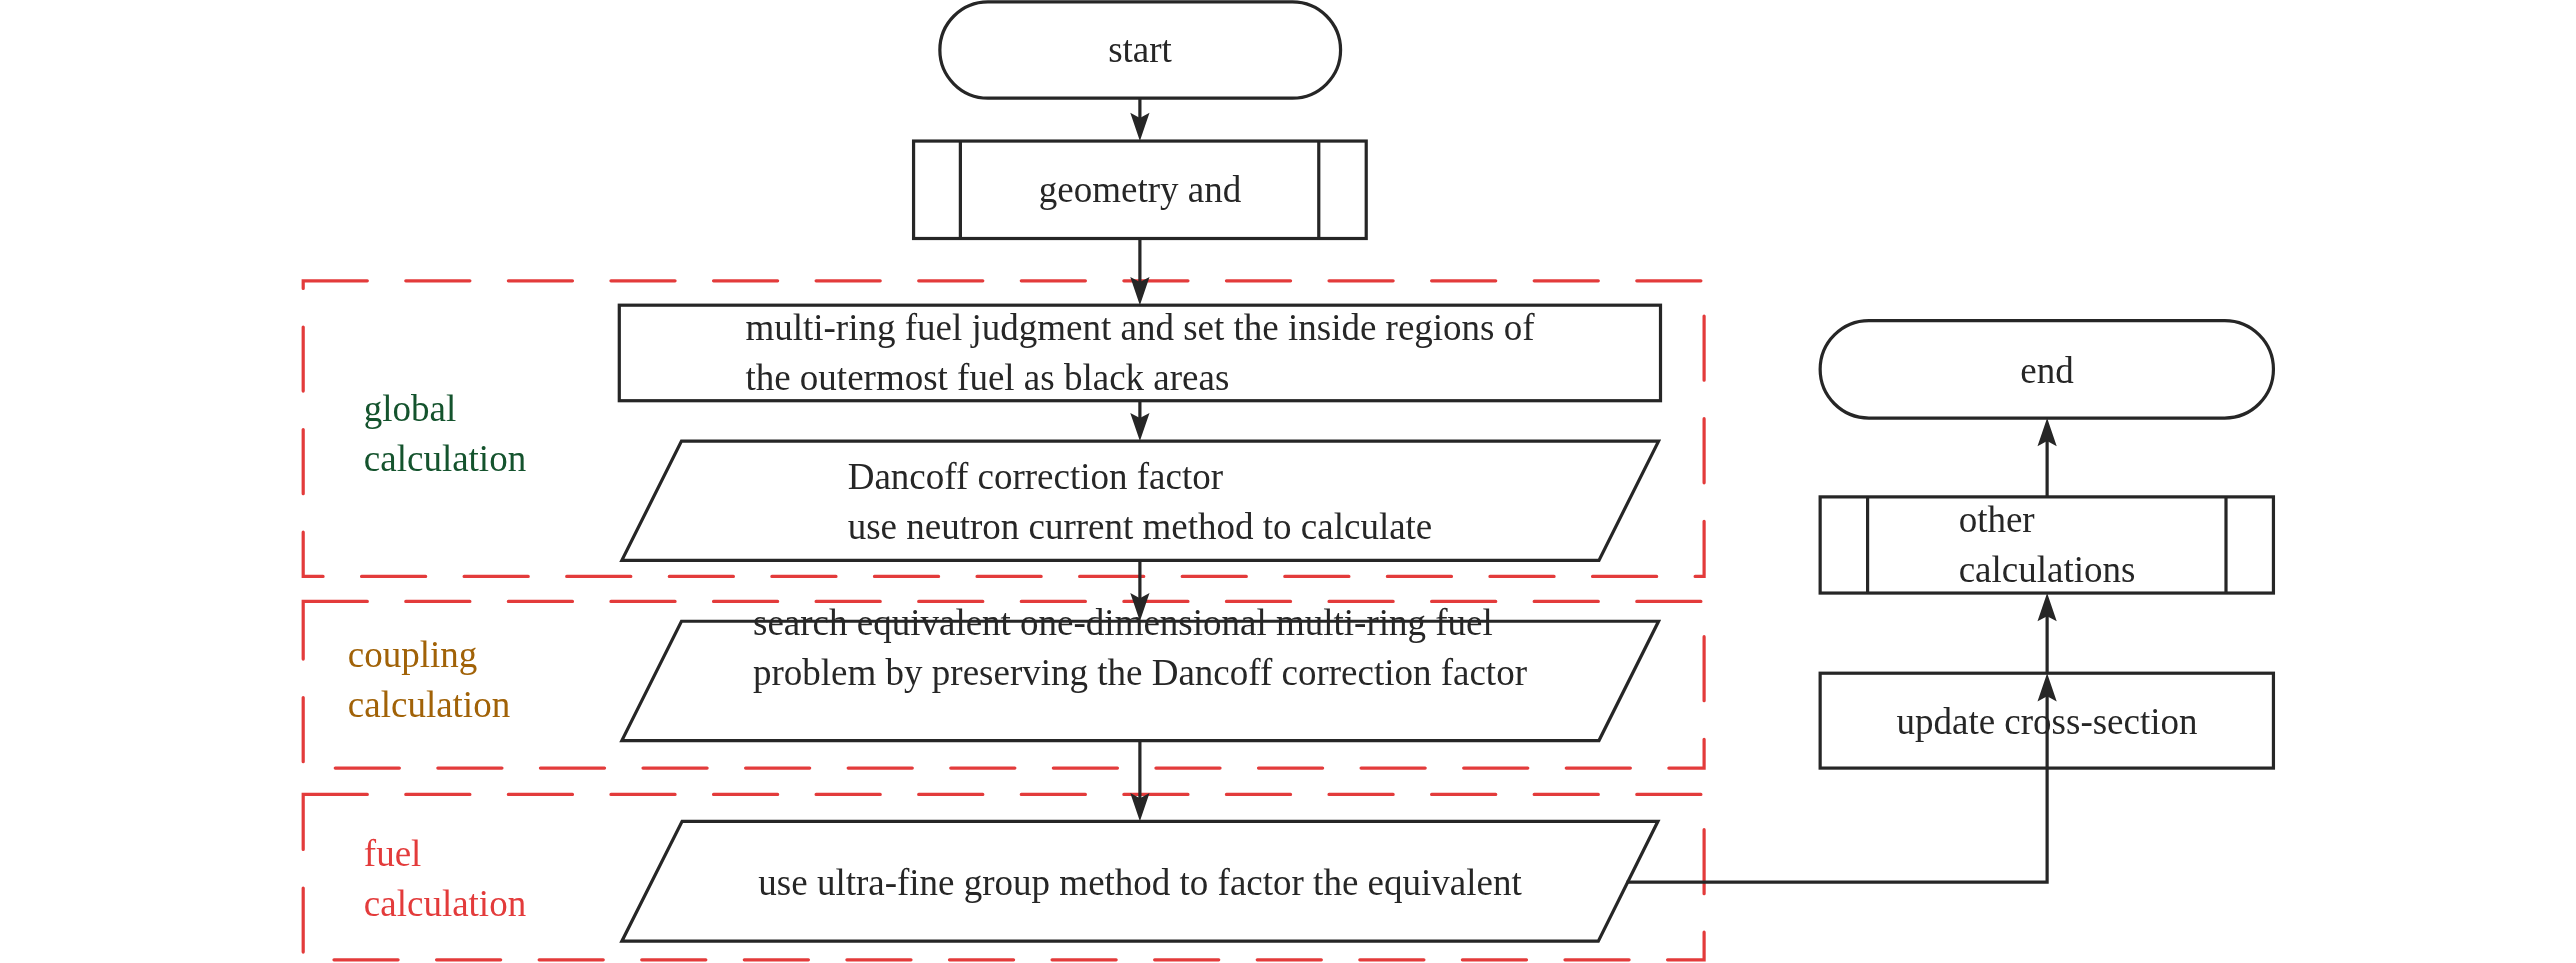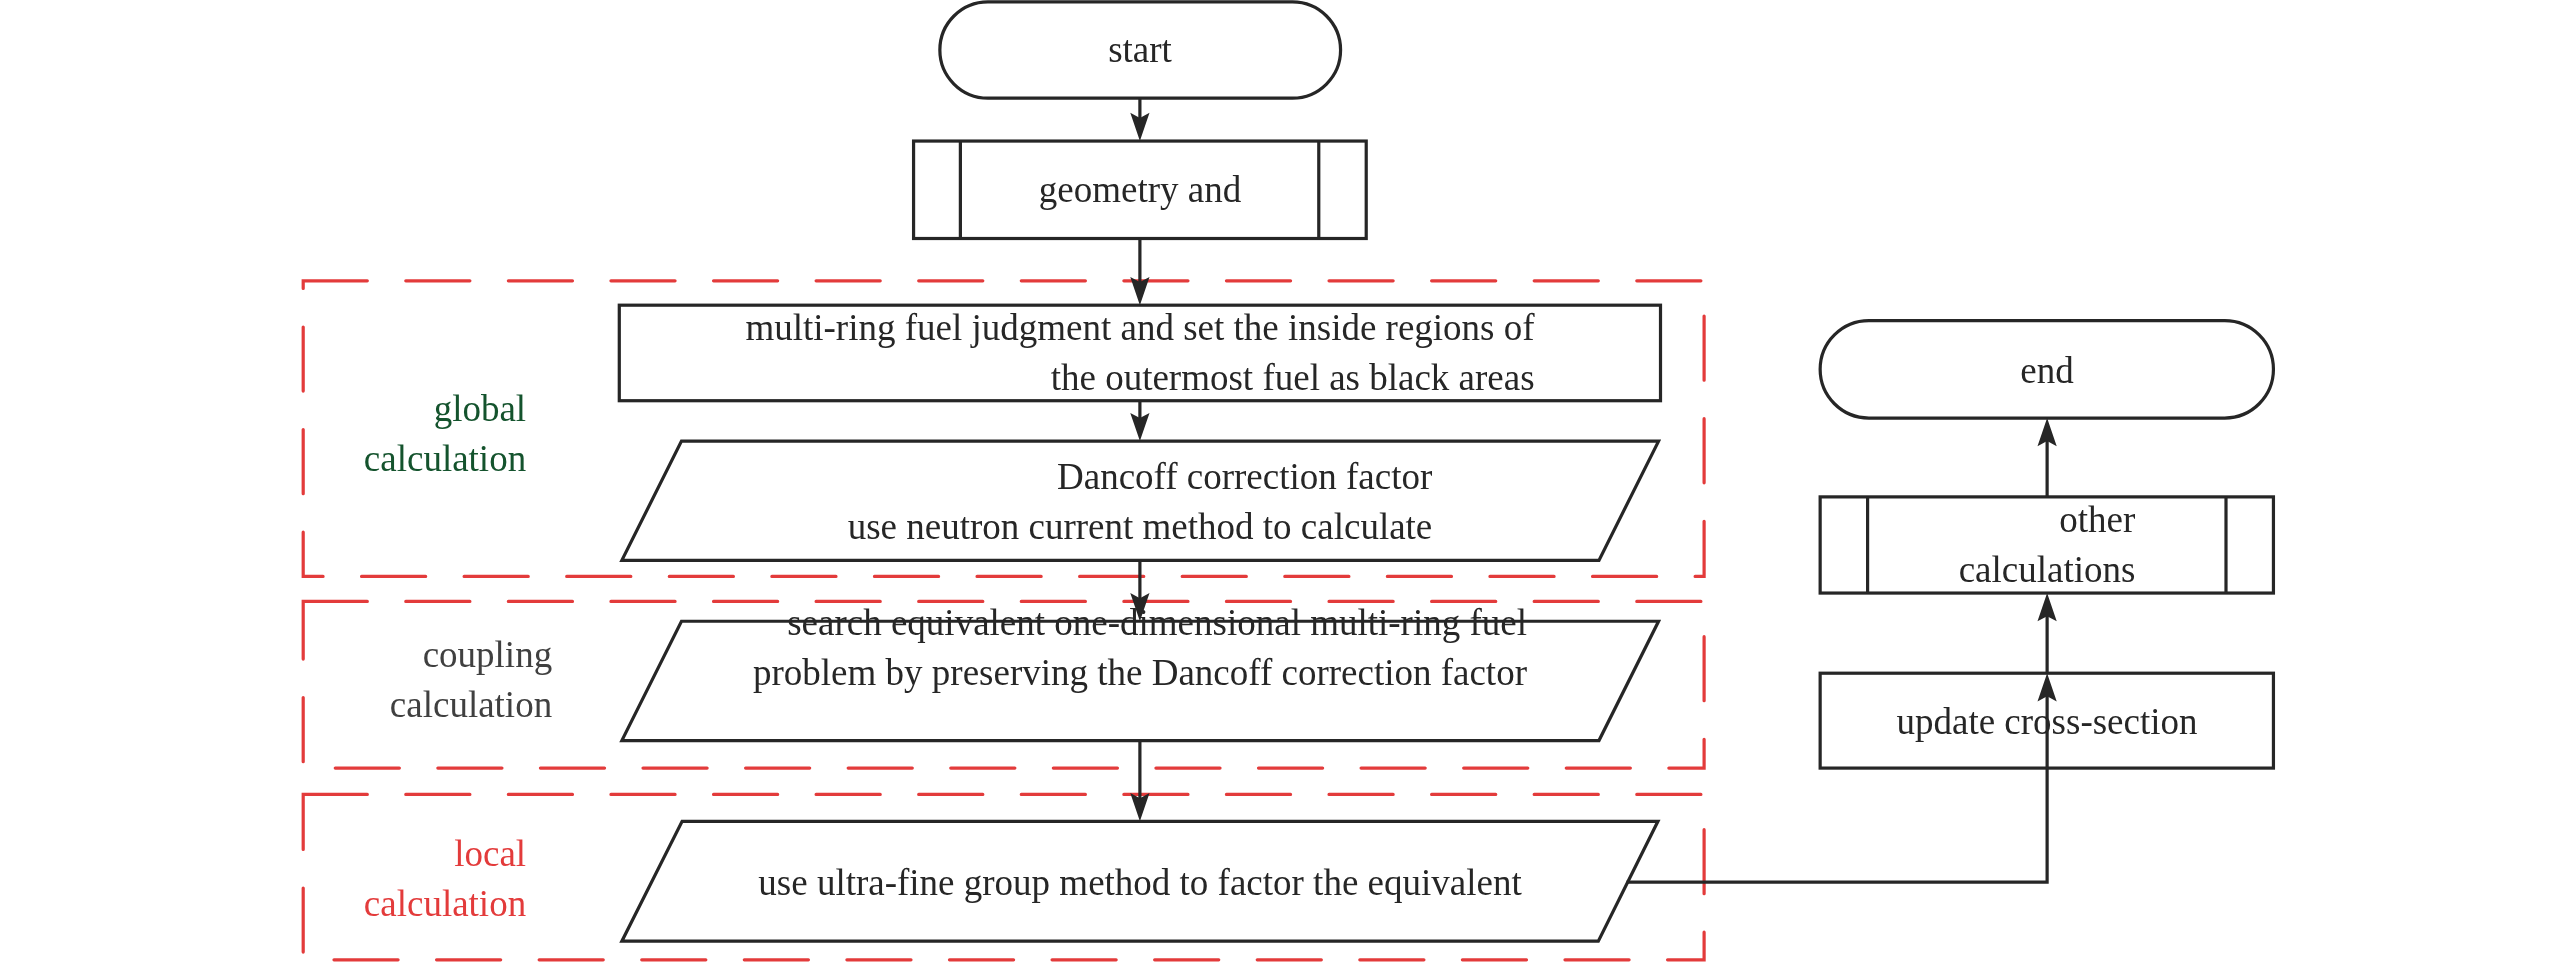--- a/index.html
+++ b/index.html
@@ -7,21 +7,21 @@
     svg#flow { position: absolute; left: 0; top: 0; }
     .shape { fill: #ffffff; stroke: #262626; stroke-width: 5; stroke-linejoin: miter; }
     .inner { stroke: #262626; stroke-width: 5; }
     .conn { fill: none; stroke: #262626; stroke-width: 5; }
     .arrowhead { fill: #262626; }
     .region { fill: none; stroke: #e33b3b; stroke-width: 5; stroke-dasharray: 100 60; stroke-linecap: round; }
     .label {
       position: absolute;
       font-family: "Liberation Serif", serif;
       color: #262626;
-      text-align: right;
+      text-align: left;
       line-height: 50px;
       font-size: 37px;
       transform: translate(-50%, -50%);
       white-space: nowrap;
     }
     .label span { display: block; }
     .region-label { color: #e33b3b; }
   </style>
 </head>
 <body>
@@ -119,21 +119,21 @@
   <span>calculations</span>
 </div>
 <div class="label" style="left:2047px; top:722px;">
   <span>update cross-section</span>
 </div>
 
 <div class="label region-label" style="left: 445px; top: 434px; color: #14532d;">
   <span>global</span>
   <span>calculation</span>
 </div>
-<div class="label region-label" style="left: 471px; top: 680px; color: #404040;">
+<div class="label region-label" style="left: 429px; top: 680px; color: #a16207;">
   <span>coupling</span>
   <span>calculation</span>
 </div>
 <div class="label region-label" style="left: 445px; top: 879px; color: rgb(227, 59, 59);">
-  <span>local</span>
+  <span>fuel</span>
   <span>calculation</span>
 </div>
 
 
 </body></html>

